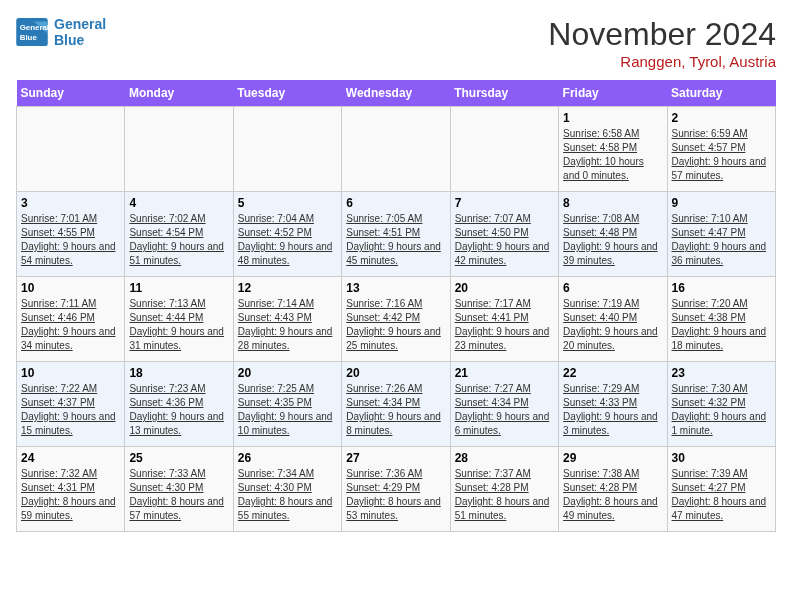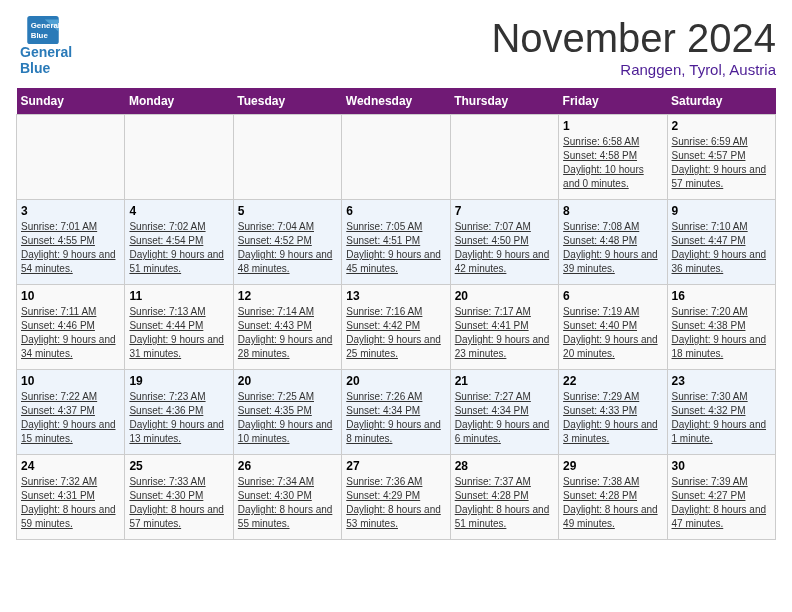--- a/index.html
+++ b/index.html
@@ -12,44 +12,43 @@
     }
     .header-section {
       display: flex;
       justify-content: space-between;
       align-items: flex-start;
       margin-bottom: 10px;
     }
     .logo {
       display: flex;
       align-items: center;
-      flex-direction: column;
     }
     .logo-icon {
       width: 32px;
       height: 28px;
       margin-right: 2px;
     }
     .title-block { text-align: right; }
     .month-title {
-      font-size: 40px;
+      font-size: 32px;
       font-weight: 300;
       color: #333;
     }
     .location {
       font-size: 15px;
-      color: #4c1d95;
+      color: #b91c1c;
     }
     table {
       width: 100%;
       border-collapse: collapse;
       font-size: 11px;
     }
     thead tr th {
-      background-color: #701a75;
+      background-color: #8b5cf6;
       color: #fff;
       padding: 6px 4px;
       text-align: left;
       font-size: 12px;
       font-weight: 600;
     }
     tbody tr td {
       border: 1px solid #ccc;
       vertical-align: top;
       padding: 4px;
@@ -188,21 +187,21 @@
           <span class="day-num">16</span>
           <div class="day-info">Sunrise: 7:20 AM<br>Sunset: 4:38 PM<br>Daylight: 9 hours and 18 minutes.</div>
         </td>
       </tr>
       <tr>
         <td>
           <span class="day-num">10</span>
           <div class="day-info">Sunrise: 7:22 AM<br>Sunset: 4:37 PM<br>Daylight: 9 hours and 15 minutes.</div>
         </td>
         <td>
-          <span class="day-num">19</span>
+          <span class="day-num">18</span>
           <div class="day-info">Sunrise: 7:23 AM<br>Sunset: 4:36 PM<br>Daylight: 9 hours and 13 minutes.</div>
         </td>
         <td>
           <span class="day-num">20</span>
           <div class="day-info">Sunrise: 7:25 AM<br>Sunset: 4:35 PM<br>Daylight: 9 hours and 10 minutes.</div>
         </td>
         <td>
           <span class="day-num">20</span>
           <div class="day-info">Sunrise: 7:26 AM<br>Sunset: 4:34 PM<br>Daylight: 9 hours and 8 minutes.</div>
         </td>

